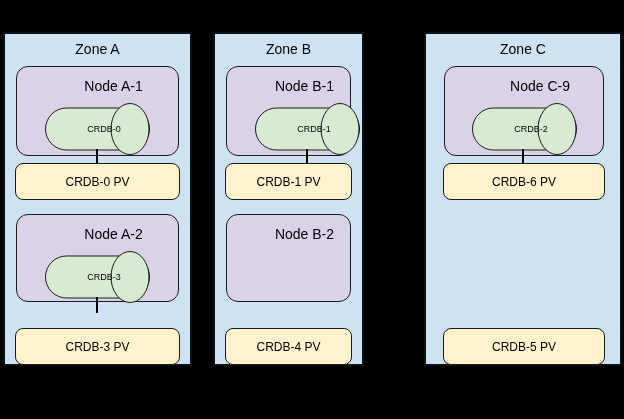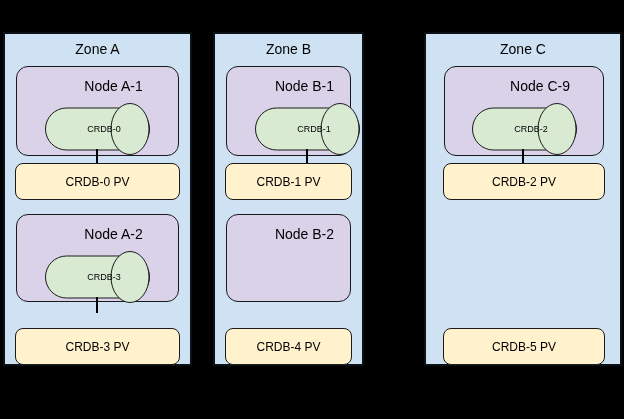--- a/index.html
+++ b/index.html
@@ -122,21 +122,21 @@
       <div class="pod">
         <svg width="109" height="52" viewBox="0 0 109 52">
           <rect x="0.5" y="5" width="104" height="42" rx="21"></rect>
           <ellipse cx="85" cy="26" rx="19" ry="25.5"></ellipse>
         </svg>
         <span class="pod-label">CRDB-2</span>
       </div>
     </div>
     <div class="connector connector-1"></div>
     <div class="pv pv-1">
-      <span>CRDB-2 PV</span>
+      <span>CRDB-6 PV</span>
     </div>
 
     <div class="pv pv-2">
       <span>CRDB-5 PV</span>
     </div>
   </div>
 
 </div>
 
 </body></html>

